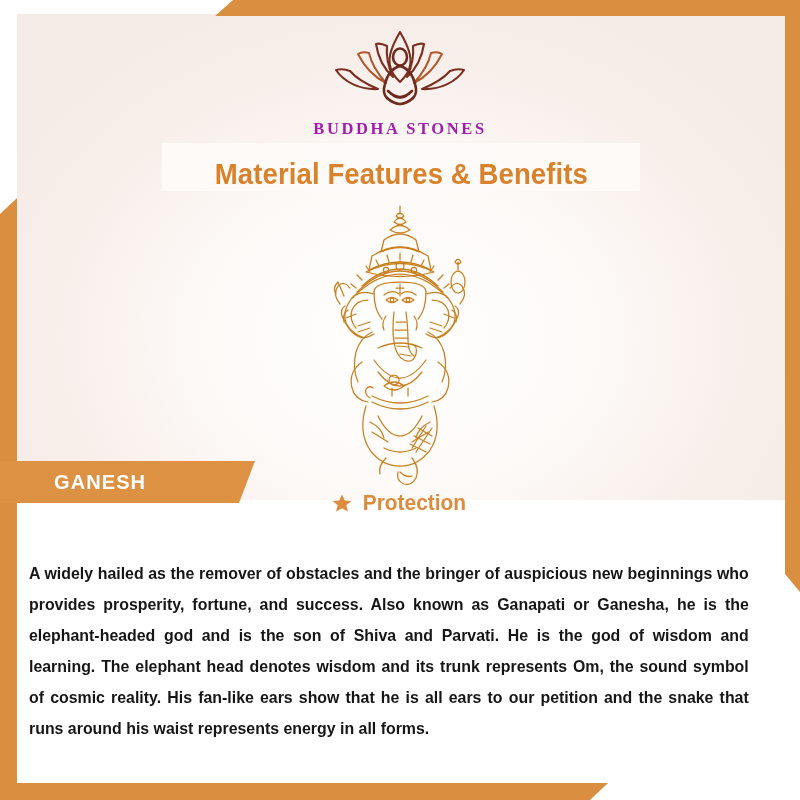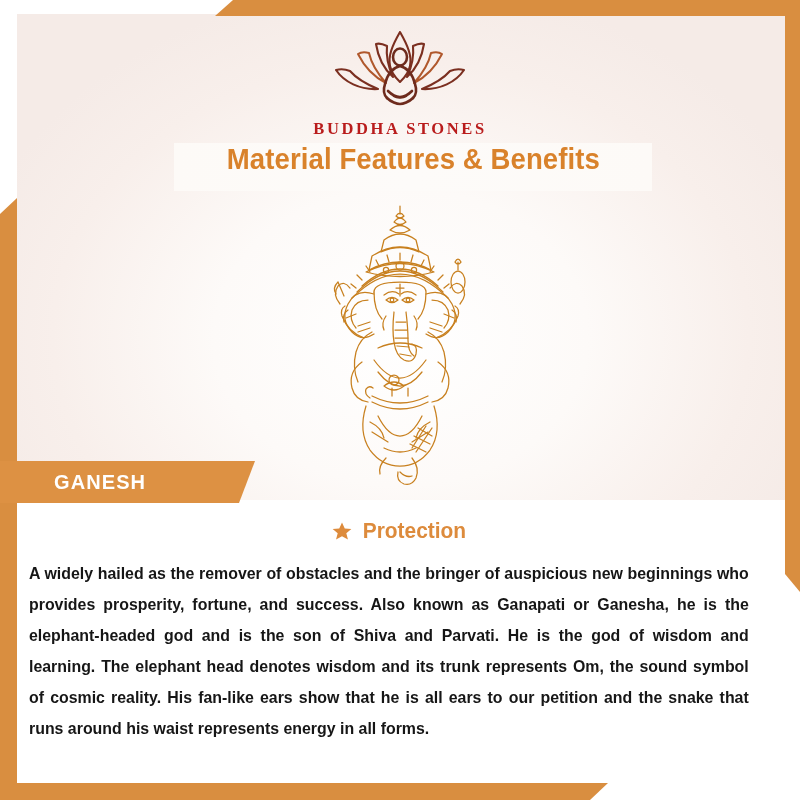--- a/index.html
+++ b/index.html
@@ -52,28 +52,28 @@
   
   .logo-block{
     position:absolute;left:0;right:0;top:26px;
     display:flex;flex-direction:column;align-items:center;
   }
   .logo-mark{width:172px;height:86px;display:block;}
   .logo-text{
     margin-top:7px;
     font-family:"Liberation Serif", serif;
     font-size:16.5px;font-weight:700;letter-spacing:2.6px;
-    color:#b91c1c;
+    color:#a21caf;
   }
 
   
   .title-band{
-    position:absolute;left:174px;top:143px;width:478px;height:48px;
+    position:absolute;left:162px;top:143px;width:478px;height:48px;
     background:linear-gradient(90deg,#fdfaf7 0%,#fdfbf9 50%,#fdfaf7 100%);
-    display:flex;align-items:flex-start;justify-content:center;
+    display:flex;align-items:flex-end;justify-content:center;
   }
   .title-text{
     font-size:29px;font-weight:700;
     color:#d9822b;
     letter-spacing:.1px;
     transform:scaleX(.95);
     white-space:nowrap;
   }
 
   
@@ -89,21 +89,21 @@
     clip-path:polygon(0 0, 255px 0, 239px 42px, 0 42px);
     display:flex;align-items:center;
   }
   .ribbon-label{
     margin-left:54px;
     color:#ffffff;font-size:20px;font-weight:700;letter-spacing:1.1px;
   }
 
   
   .features{
-    position:absolute;left:0;right:0;top:518px;
+    position:absolute;left:0;right:0;top:490px;
     display:flex;justify-content:center;align-items:center;gap:18px;
   }
   .feature{display:flex;align-items:center;gap:7px;}
   .star-icon{width:22px;height:22px;display:block;}
   .feature-label{
     font-size:22px;font-weight:700;color:#dd8b3c;
     transform:scaleX(.95);white-space:nowrap;
   }
 
   

